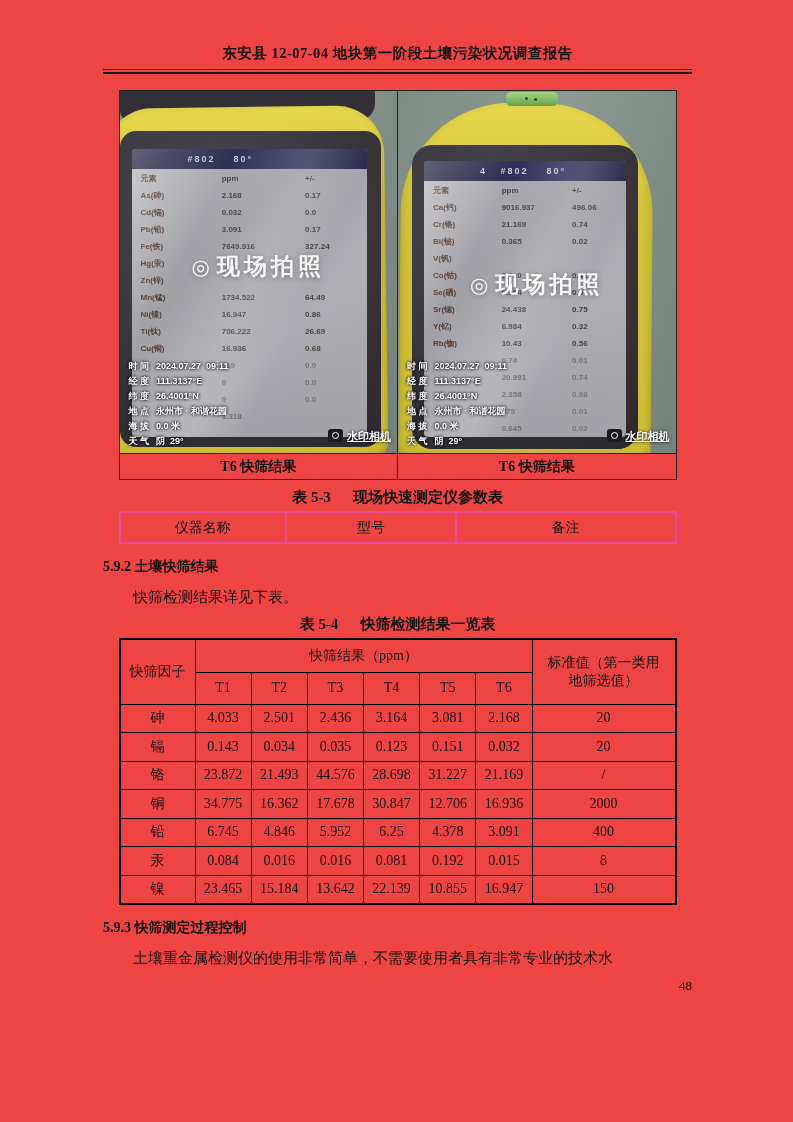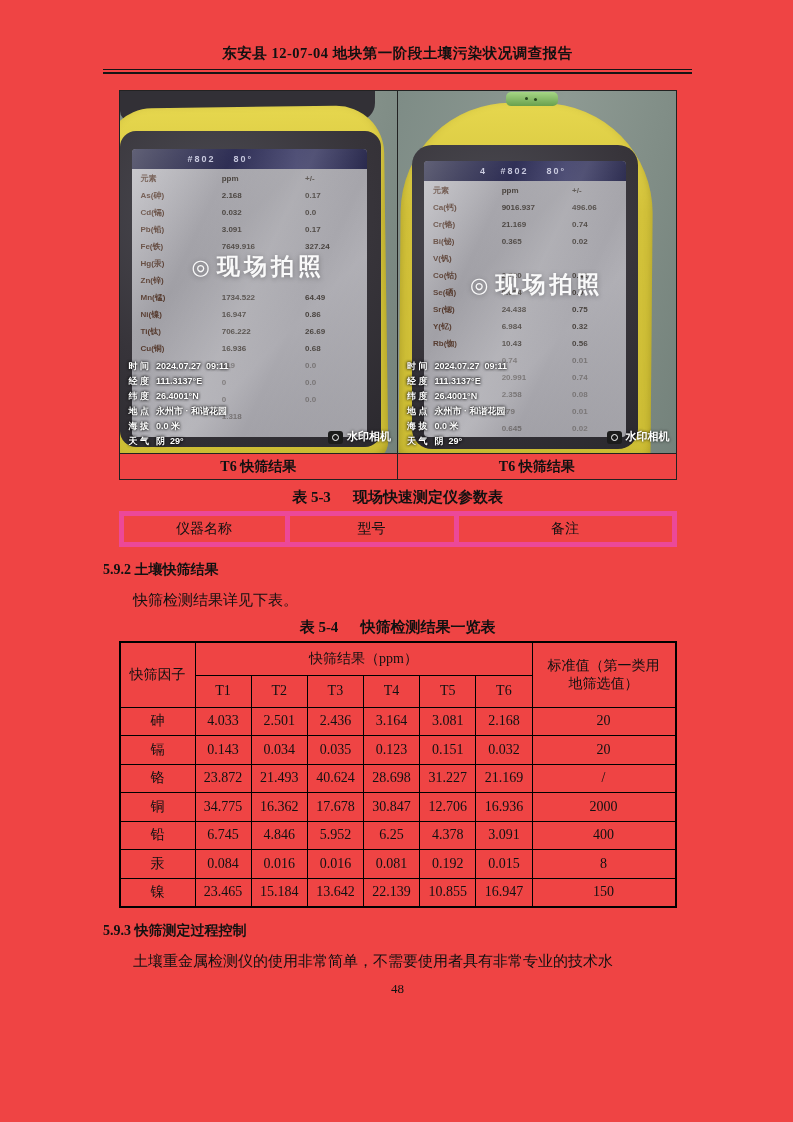--- a/index.html
+++ b/index.html
@@ -45,50 +45,50 @@
   .wm{position:absolute;left:50%;transform:translate(-50%,-50%);white-space:nowrap;
       color:rgba(255,255,255,.95);font:700 23px "Liberation Sans","DejaVu Sans",sans-serif;
       text-shadow:0 1px 5px rgba(0,0,0,.35);letter-spacing:4px;}
   .photo-0 .wm{top:175px;}
   .photo-1 .wm{top:193px;}
   .wm-ic{font-size:21px;margin-right:7px;letter-spacing:0;}
   .photo-info{position:absolute;left:9px;bottom:4px;color:#fff;
       font:700 9px/15px "Liberation Sans","DejaVu Sans",sans-serif;
       text-shadow:0 0 3px rgba(0,0,0,.95),0 0 3px rgba(0,0,0,.8);white-space:pre;}
   .photo-info .ilab{margin-right:7px;}
-  .wmapp{position:absolute;right:6px;bottom:9px;display:flex;align-items:flex-end;gap:4px;color:#fff;
-      font:700 11px "Liberation Sans","DejaVu Sans",sans-serif;text-shadow:0 0 3px #000;}
+  .wmapp{position:absolute;right:6px;bottom:9px;display:flex;align-items:flex-start;gap:4px;color:#fff;
+      font:700 11px "Liberation Sans","DejaVu Sans",sans-serif;text-shadow:0 0 3px #000;text-decoration:underline;}
   .cam{width:15px;height:13px;background:#1c1c1c;border-radius:3px;position:relative;display:inline-block;}
   .cam::after{content:"";position:absolute;left:4px;top:3px;width:5px;height:5px;border:1.5px solid #fff;border-radius:50%;}
   .gbtn{position:absolute;top:1px;left:39%;width:52px;height:14px;border-radius:5px;
         background:linear-gradient(#a5d685,#69a04d);}
   .gbtn::after{content:"";position:absolute;left:19px;top:5px;width:3px;height:3px;border-radius:50%;
         background:#28471f;box-shadow:9px 1px 0 #28471f;}
   
   .fig-caption,.tbl-title{text-align:center;font-weight:700;font-size:15px;}
   .fig-caption{margin-top:6px;}
   .tbl-title{margin-top:8px;}
   .tlabel{margin-right:22px;}
   
   .t53{width:558px;margin:4px auto 0;border:2px solid #000;font-size:14px;}
-  .t53 th,.t53 td{border:5px solid #ec4899;text-align:center;font-weight:400;padding:0;font-family:Liberation Serif, serif;}
+  .t53 th,.t53 td{border:2px solid #ec4899;text-align:center;font-weight:400;padding:0;font-family:Liberation Serif, serif;}
   .t53 tr{height:31px;}
   .t53 .c0{width:167px;} .t53 .c1{width:170px;} .t53 .c2{width:221px;}
   
   .sec{margin:14px 0 0;font-size:14px;font-weight:700;}
   .para{margin:12px 0 0;font-size:15px;text-indent:30px;}
   
   .t54{width:558px;margin:4px auto 0;border:2px solid #000;font-size:14px;}
   .t54 th,.t54 td{border:1px solid #000;text-align:center;font-weight:400;padding:0;}
   .t54 thead tr:first-child{height:33px;}
   .t54 thead tr:last-child{height:32px;}
   .t54 tbody tr{height:28.5px;}
   .t54 .c-factor{width:74px;}
   .t54 .c-std{width:122px;padding:0 10px;text-align:center;}
-  .pageno{text-align:center;margin-top:10px;font-size:13px;}
+  .pageno{text-align:right;margin-top:10px;font-size:13px;}
 </style>
 </head>
 <body>
 
 <div class="page">
   <div class="content">
 
     <div class="hdr-title">东安县 12-07-04 地块第一阶段土壤污染状况调查报告</div>
     <div class="hdr-rule"></div>
 
@@ -341,21 +341,21 @@
             <td>0.035</td>
             <td>0.123</td>
             <td>0.151</td>
             <td>0.032</td>
             <td>20</td>
           </tr>
           <tr>
             <td>铬</td>
             <td>23.872</td>
             <td>21.493</td>
-            <td>40.624</td>
+            <td>44.576</td>
             <td>28.698</td>
             <td>31.227</td>
             <td>21.169</td>
             <td>/</td>
           </tr>
           <tr>
             <td>铜</td>
             <td>34.775</td>
             <td>16.362</td>
             <td>17.678</td>

